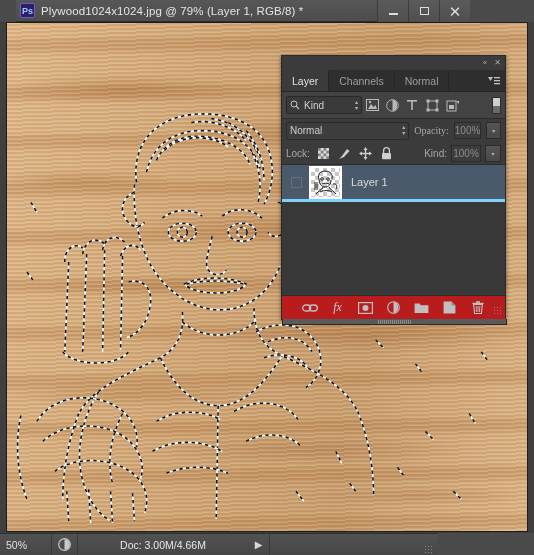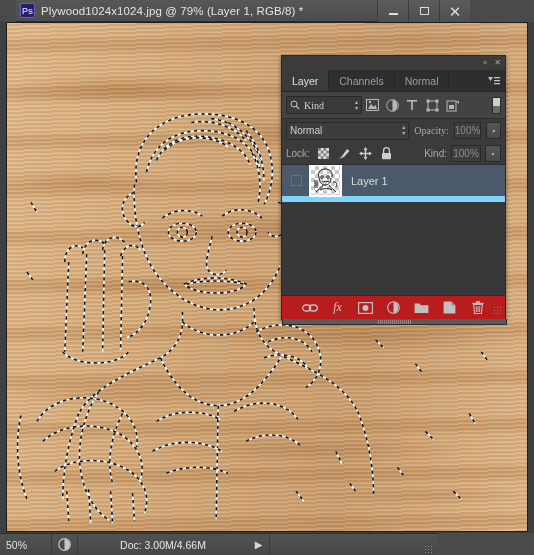--- a/index.html
+++ b/index.html
@@ -131,21 +131,20 @@
   .panel-menu {
     width: 22px; display: flex; align-items: center; justify-content: center;
     background: #2e2e2e; color: #b8b8b8; font-size: 9px;
   }
 
   .filter-row {
     height: 27px; display: flex; align-items: center;
     padding: 0 4px; 
     background: #434343;
     border-bottom: 1px solid #2c2c2c;
-    font-family: Liberation Serif, serif;
   }
   .kind-select {
     width: 76px; height: 18px;
     background: #3a3a3a;
     border: 1px solid #282828;
     border-radius: 2px;
     display: flex; align-items: center; gap: 4px;
     padding: 0 3px;
     color: #cfcfcf; font-size: 10px;
   }
@@ -196,21 +195,21 @@
     border-bottom: 1px solid #2d2d2d;
     text-align: center;
   }
   .lock-label { color: #a8a8a8; font-size: 10px; margin-right: 1px; }
   .lock-ic { width: 17px; height: 17px; display: flex; align-items: center; justify-content: center; color: #c2c2c2; }
   .fill-label { color: #a8a8a8; font-size: 10px; margin-left: auto; }
 
   .layers-list { flex: 1; background: #383838; overflow: hidden; }
   .layer-row {
     height: 37px; display: flex; align-items: center;
-    border-bottom: 6px solid #7dd3fc;
+    border-bottom: 3px solid #7dd3fc;
     padding: 0 4px;
     gap: 4px;
   }
   .layer-row.selected { background: #4b5a6b; }
   .eye-cell { width: 20px; display: flex; align-items: center; justify-content: center; }
   .eye-off {
     width: 11px; height: 11px;
     border: 1px solid #6d6d6d;
   }
   .thumb {

